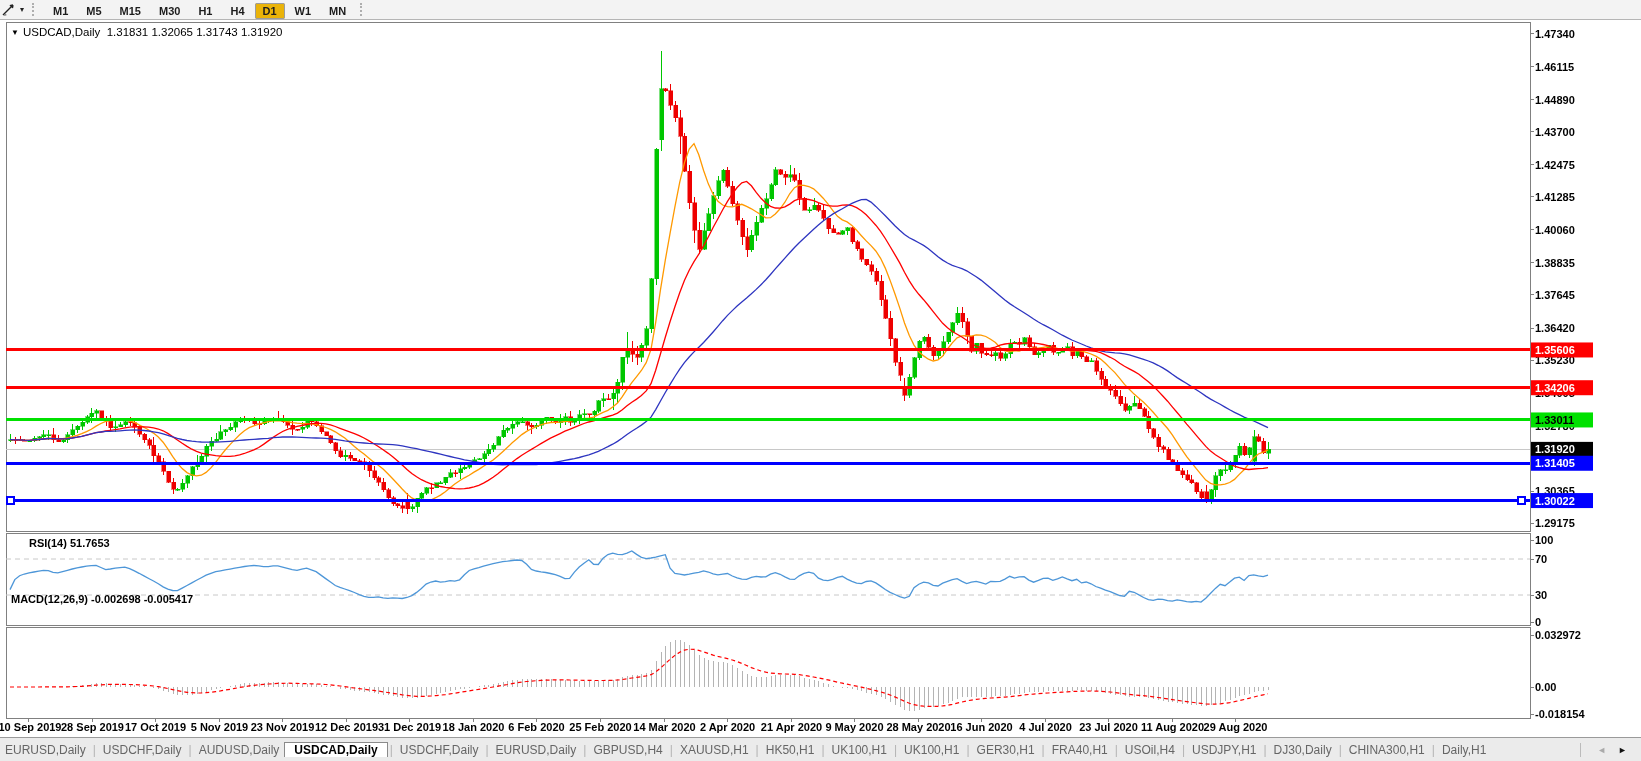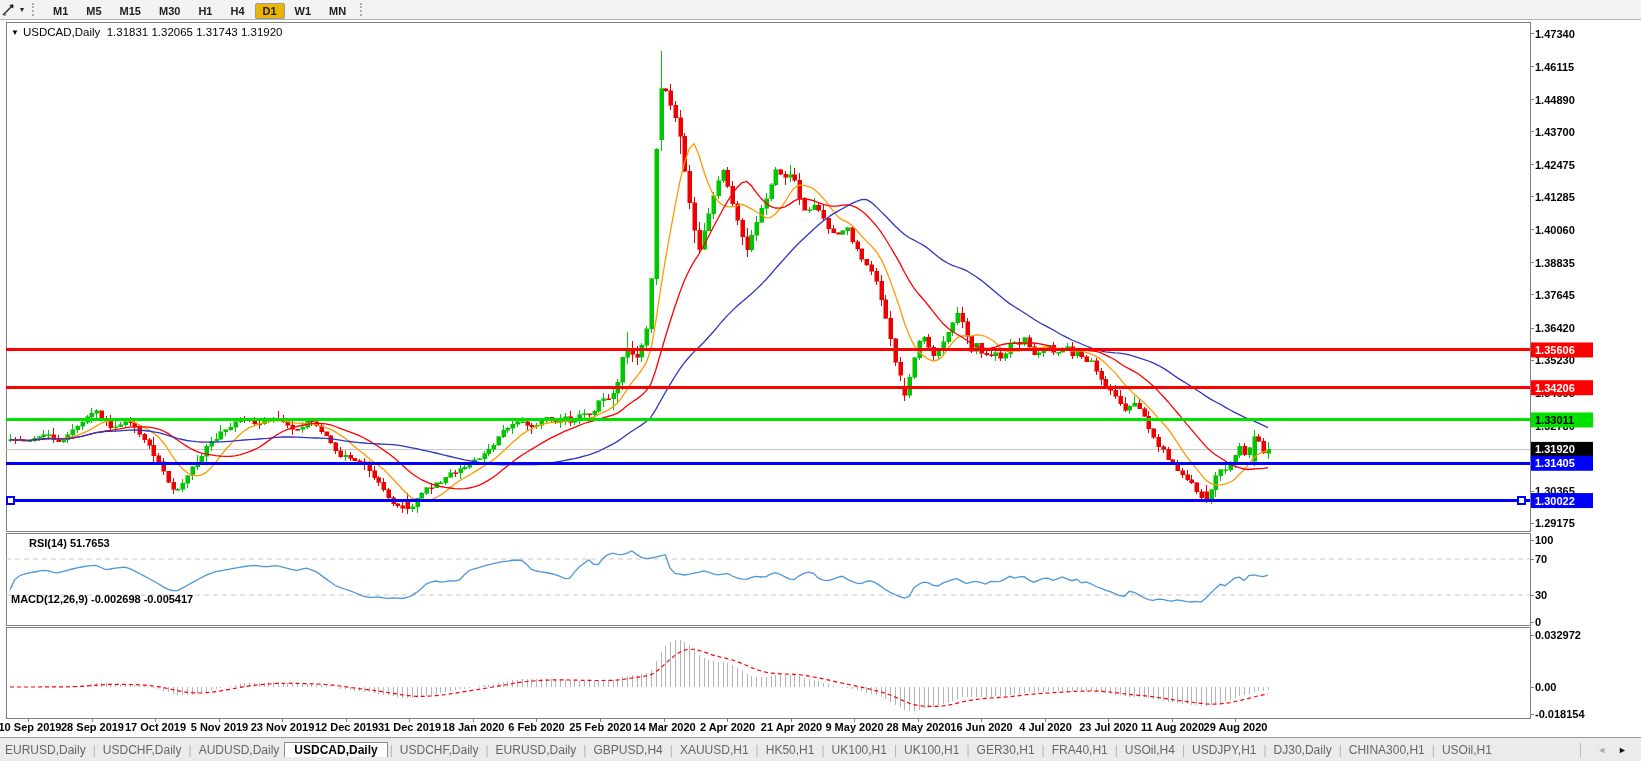--- a/index.html
+++ b/index.html
@@ -1003,21 +1003,21 @@
         <div class="tab">FRA40,H1</div>
         <span class="tabsep">|</span>
         <div class="tab">USOil,H4</div>
         <span class="tabsep">|</span>
         <div class="tab">USDJPY,H1</div>
         <span class="tabsep">|</span>
         <div class="tab">DJ30,Daily</div>
         <span class="tabsep">|</span>
         <div class="tab">CHINA300,H1</div>
         <span class="tabsep">|</span>
-        <div class="tab">USOil,H1</div>
+        <div class="tab">Daily,H1</div>
       </div>
     <div id="tab-arrows">
       <span class="sepline"></span>
       <span class="arr disabled">◄</span>
       <span class="arr">►</span>
     </div>
   </div>
 </div>
 
 </body></html>

